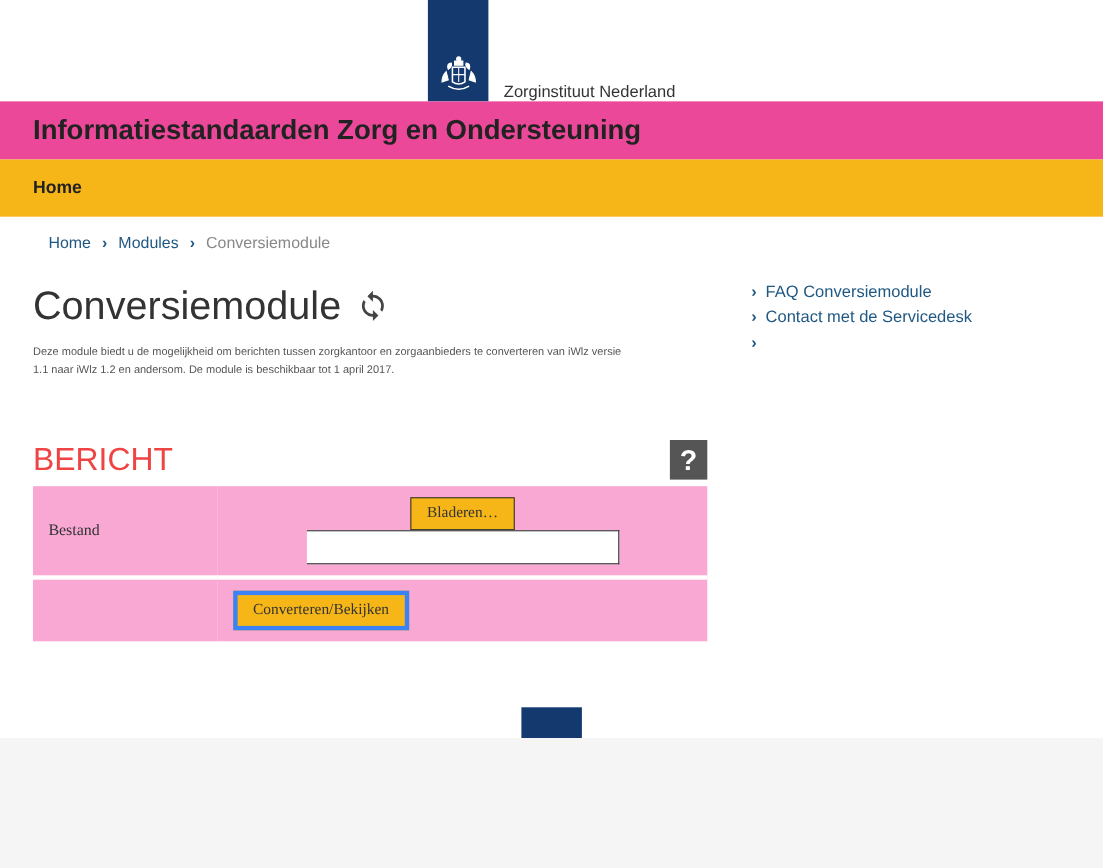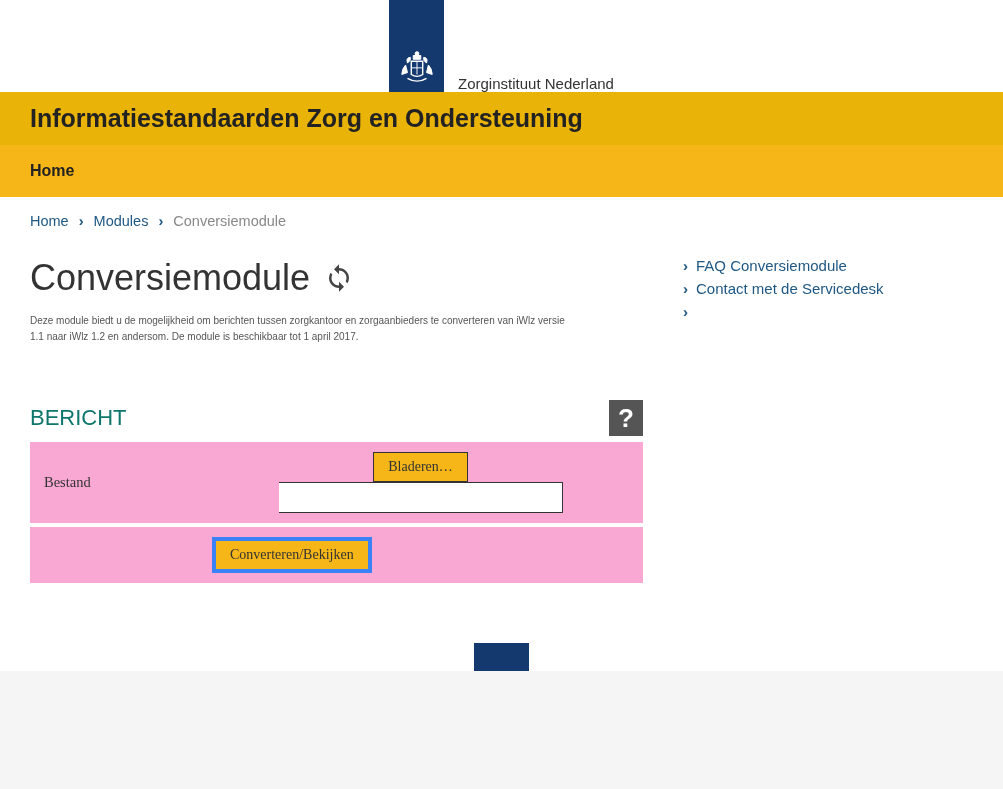--- a/index.html
+++ b/index.html
@@ -39,21 +39,21 @@
       width: 38px;
       height: 38px;
     }
     .site-name {
       margin-left: 14px;
       font-size: 15px;
       color: #333;
     }
     
     .title-bar {
-      background: #eab308;
+      background: #ec4899;
       padding: 12px 30px;
     }
     .title-bar h1 {
       font-size: 25px;
       font-weight: bold;
       font-family: Arial, sans-serif;
       color: #222;
     }
     
     .nav-bar {
@@ -64,23 +64,24 @@
       align-items: center;
     }
     .nav-item {
       font-size: 16px;
       font-weight: bold;
       color: #222;
       font-family: Arial, sans-serif;
     }
     
     .breadcrumb {
-      padding: 16px 30px 8px;
+      padding: 16px 20px 8px;
       font-size: 14.5px;
       color: #2a5c8d;
+      margin-left: 24px;
     }
     .breadcrumb a {
       color: #205884;
       text-decoration: none;
     }
     .breadcrumb .sep {
       color: #205884;
       margin: 0 6px;
       font-weight: bold;
     }
@@ -124,24 +125,24 @@
       margin-bottom: 56px;
     }
     
     .section-header-row {
       display: flex;
       justify-content: space-between;
       align-items: center;
       margin-bottom: 6px;
     }
     .section-title {
-      font-size: 22px;
+      font-size: 29px;
       font-weight: normal;
       font-family: Arial, sans-serif;
-      color: #0f766e;
+      color: #ef4444;
     }
     .help-button {
       width: 34px;
       height: 36px;
       background: #555;
       color: #fff;
       display: flex;
       align-items: center;
       justify-content: center;
       font-size: 26px;

